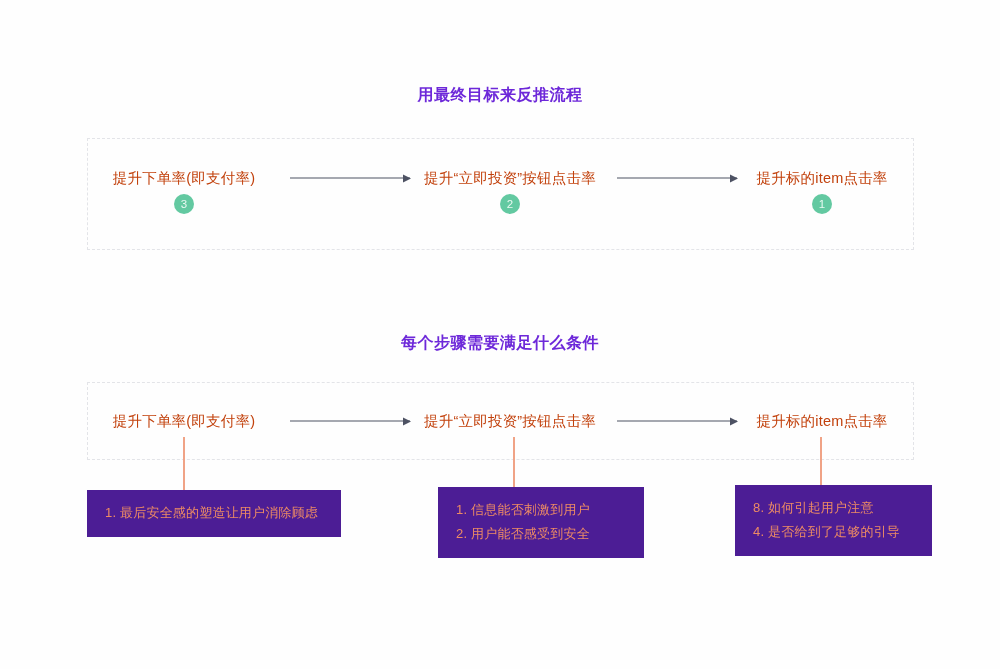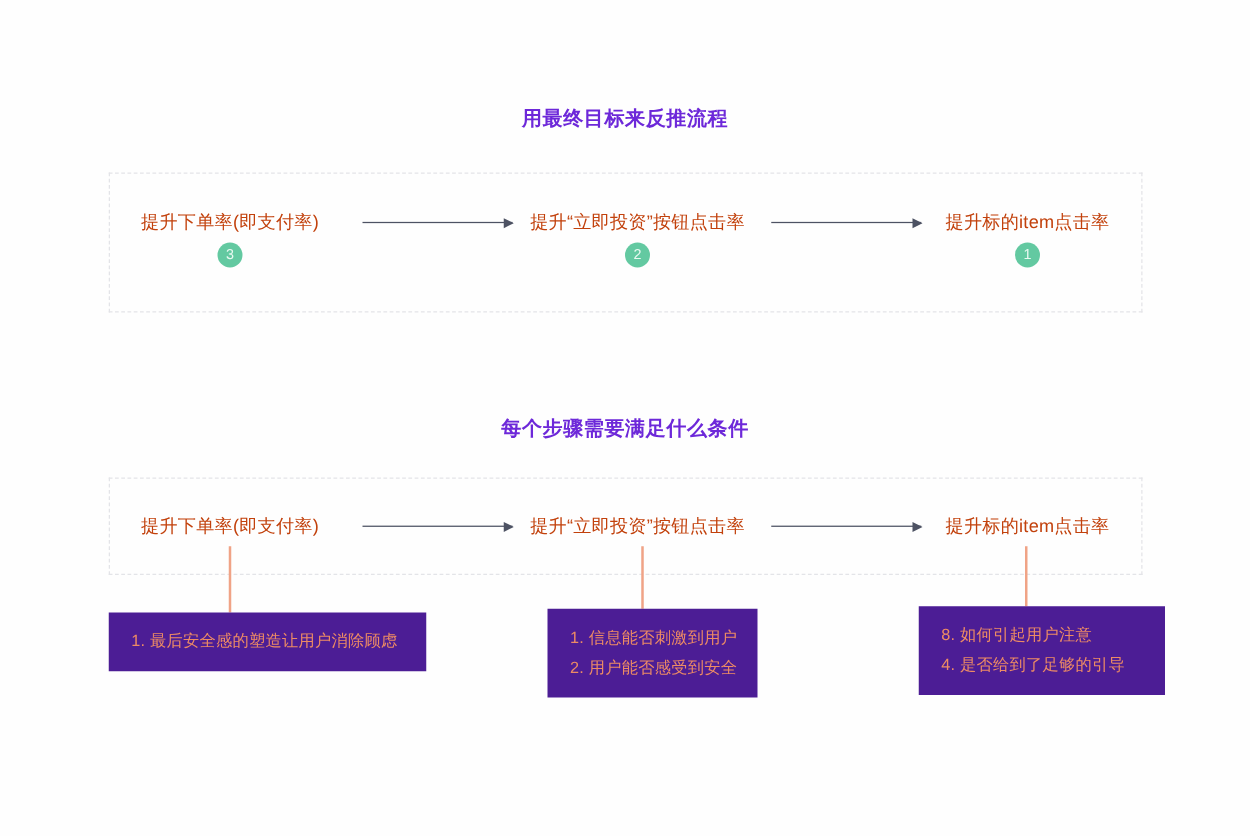--- a/index.html
+++ b/index.html
@@ -165,21 +165,21 @@
 </div>
 
 <div class="stem" style="left:183px; top:437px; height:53px;"></div>
 <div class="stem" style="left:513px; top:437px; height:50px;"></div>
 <div class="stem" style="left:820px; top:437px; height:48px;"></div>
 
 <div class="cond-card" style="left:87px; top:490px; width:254px;">
   <div class="cond-line">1. 最后安全感的塑造让用户消除顾虑</div>
 </div>
 
-<div class="cond-card" style="left:438px; top:487px; width:168px;">
+<div class="cond-card" style="left:438px; top:487px; width:206px;">
   <div class="cond-line">1. 信息能否刺激到用户</div>
   <div class="cond-line">2. 用户能否感受到安全</div>
 </div>
 
 <div class="cond-card" style="left:735px; top:485px; width:197px;">
   <div class="cond-line">8. 如何引起用户注意</div>
   <div class="cond-line">4. 是否给到了足够的引导</div>
 </div>
 
 </body></html>

